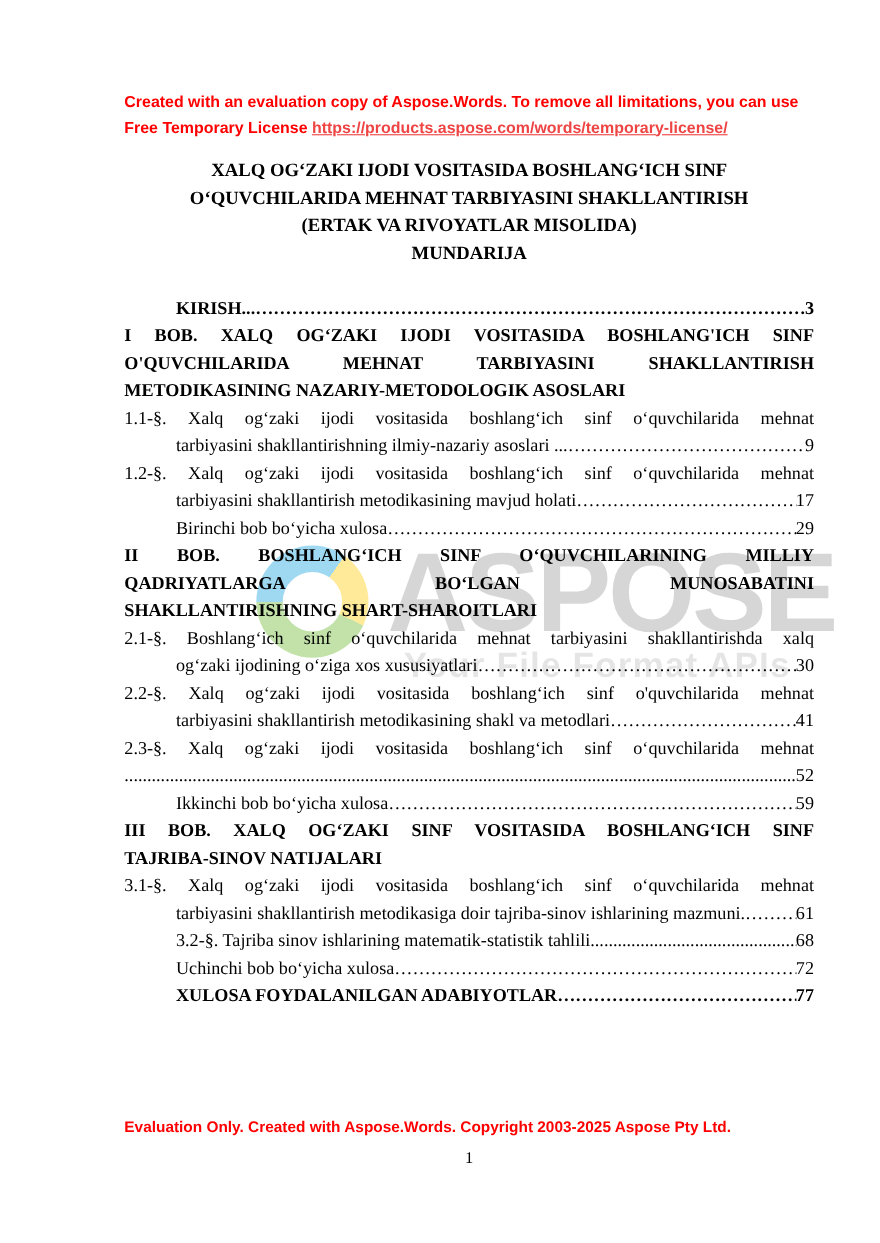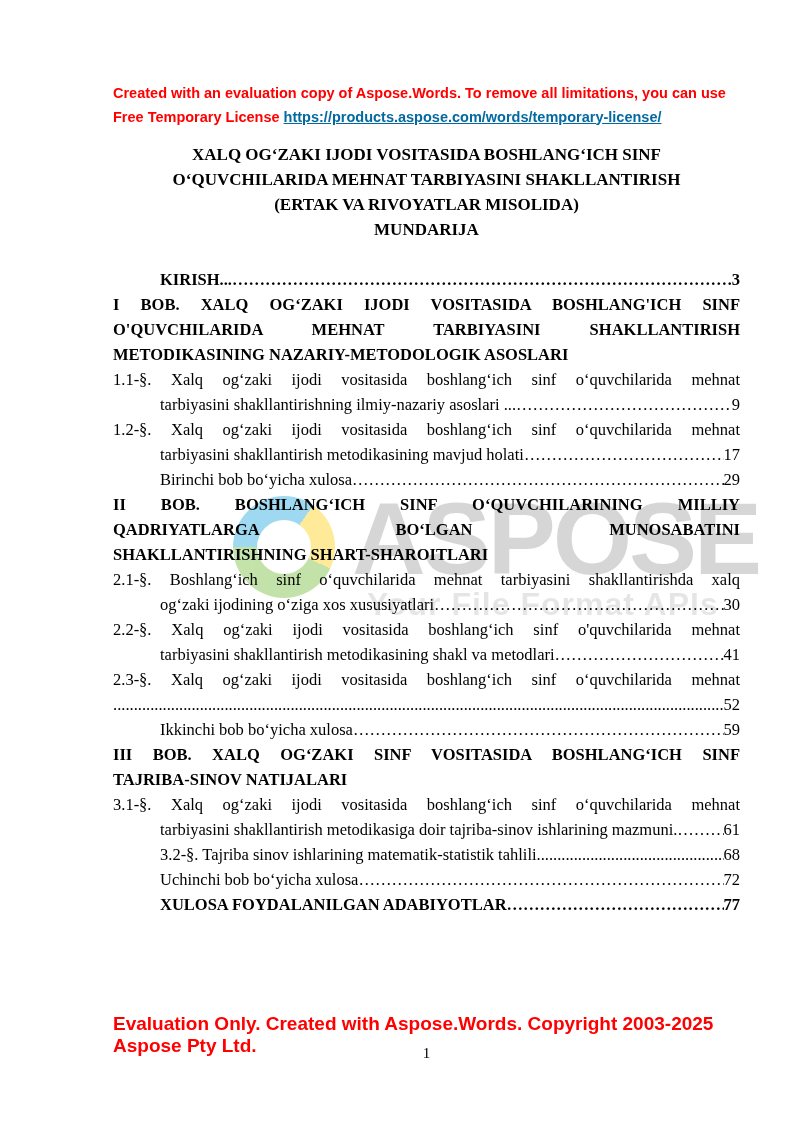--- a/index.html
+++ b/index.html
@@ -27,41 +27,41 @@
     font-size:32px;line-height:40px;letter-spacing:1px;
     color:rgba(0,0,0,0.10);white-space:nowrap;
   }
   
   .layer{position:absolute;z-index:1;}
   .eval-top{
     top:82px;left:113px;width:630px;
     font-family:"Liberation Sans",sans-serif;font-weight:bold;
     font-size:14.5px;line-height:23.5px;color:#ff0000;
   }
-  .lic-link{color:#0369a1;text-decoration:underline;cursor:pointer;}
+  .lic-link{color:#ef4444;text-decoration:underline;cursor:pointer;}
   .doc-title{
     top:142px;left:113px;width:627px;text-align:center;
     font-weight:bold;font-size:17px;line-height:25px;
   }
   .toc{
     top:267px;left:113px;width:627px;
     font-size:16.5px;line-height:25px;
   }
   .entry.bold{font-weight:bold;}
   .line{height:25px;}
   .line.j{text-align:justify;text-align-last:justify;}
   .line.l{text-align:left;}
   .line.d{display:flex;align-items:baseline;}
   .line.d .lt{white-space:nowrap;flex:0 0 auto;margin-left:47px;}
   .line.d .dots{flex:1 1 auto;overflow:hidden;white-space:nowrap;}
   .line.d .pg{flex:0 0 auto;white-space:nowrap;}
   .eval-bottom{
     top:1013px;left:113px;width:630px;
     font-family:"Liberation Sans",sans-serif;font-weight:bold;
-    font-size:19px;line-height:22px;color:#ff0000;
+    font-size:14px;line-height:22px;color:#ff0000;
   }
   .page-num{
     top:1042px;left:113px;width:627px;text-align:center;
     font-size:15px;line-height:22px;
   }
 </style>
 </head>
 <body>
 
 <div class="watermark">

